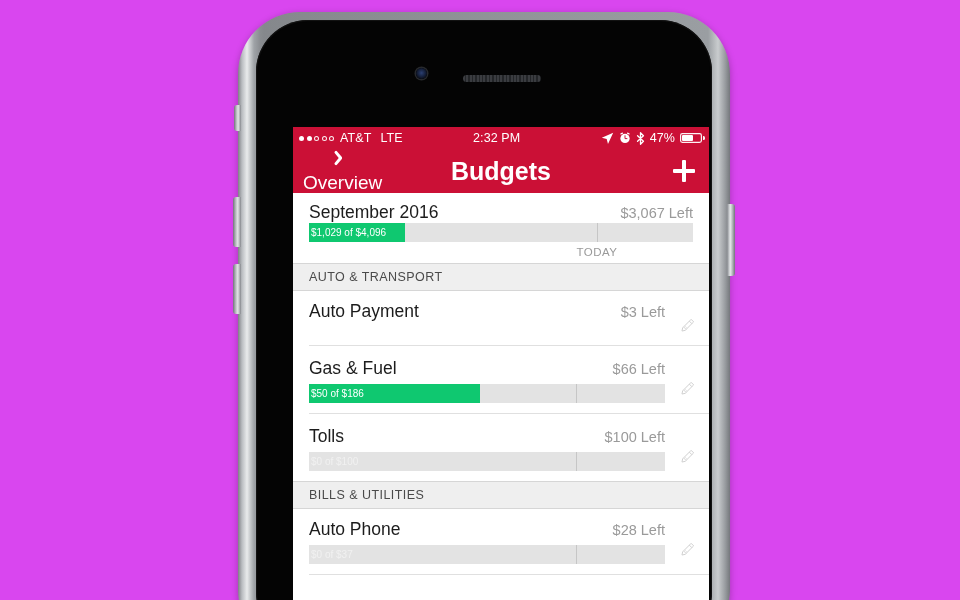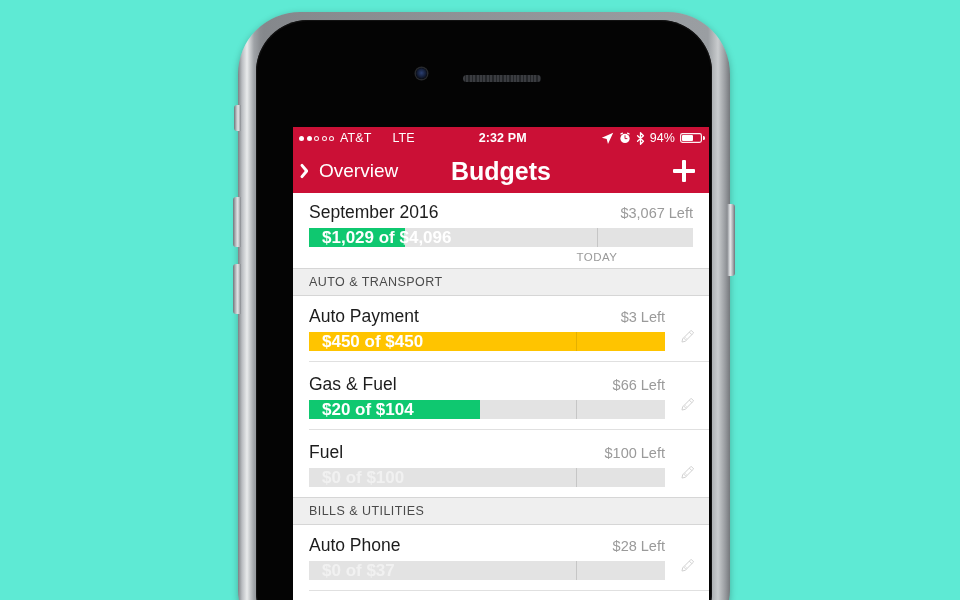--- a/index.html
+++ b/index.html
@@ -9,21 +9,21 @@
     height: 600px;
     overflow: hidden;
     background: #ffffff;
     font-family: "Liberation Sans", sans-serif;
   }
 
   #stage {
     position: relative;
     width: 960px;
     height: 600px;
-    background: #5eead4;
+    background: #d946ef;
   }
 
   
   .phone {
     position: absolute;
     left: 238px;
     top: 12px;
     width: 492px;
     height: 640px;
     border-radius: 62px;
@@ -103,22 +103,22 @@
     font-size: 12.5px;
     padding: 0 7px 0 6px;
     box-sizing: border-box;
     letter-spacing: 0.1px;
   }
   .sig-dots { display: flex; align-items: center; gap: 2.5px; margin-right: 6px; }
   .dot { width: 5px; height: 5px; border-radius: 50%; }
   .dot.on { background: #ffffff; }
   .dot.off { background: transparent; box-shadow: inset 0 0 0 1px rgba(255,255,255,0.92); }
   .carrier { font-size: 12.5px; }
-  .net { font-size: 12.5px; margin-left: 21px; }
-  .status-center { flex: 1; text-align: center; font-weight: bold; font-size: 12.5px; padding-right: 10px; }
+  .net { font-size: 12.5px; margin-left: 9px; }
+  .status-center { flex: 1; text-align: center; font-weight: normal; font-size: 12.5px; padding-right: 10px; }
   .status-right { display: flex; align-items: center; gap: 5px; }
   .batt-pct { font-size: 12.5px; }
   .batt-shell {
     width: 22px; height: 10px; border-radius: 2.4px;
     box-shadow: inset 0 0 0 1.2px rgba(255,255,255,0.95);
     position: relative; display: inline-block;
   }
   .batt-shell::after {
     content: ""; position: absolute; right: -3.2px; top: 3px;
     width: 2px; height: 4px; border-radius: 0 1.5px 1.5px 0;
@@ -133,21 +133,21 @@
   .nav-bar {
     height: 44px;
     background: #CB1036;
     display: flex;
     align-items: center;
     position: relative;
     color: #ffffff;
   }
   .nav-back {
     display: flex; align-items: center; gap: 5px;
-    padding-left: 10px; cursor: pointer;
+    padding-left: 10px; cursor: pointer; flex-direction: column;
   }
   .chev { width: 11px; height: 18px; position: relative; flex: none; }
   .chev::before, .chev::after {
     content: ""; position: absolute; left: 3px; width: 2.6px; height: 10px;
     background: #fff; border-radius: 1.6px;
   }
   .chev::before { top: 0px; transform: rotate(-40deg); transform-origin: bottom center; }
   .chev::after  { top: 8.4px; transform: rotate(40deg); transform-origin: top center; }
   .nav-back-label { font-size: 19px; }
   .nav-title {
@@ -163,35 +163,34 @@
   }
   .nav-add::before { left: 0; top: 9.2px; width: 22px; height: 3.6px; }
   .nav-add::after  { left: 9.2px; top: 0; width: 3.6px; height: 22px; }
 
   
   .list { background: #ffffff; }
 
   .summary-row { padding: 9px 16px 0 16px; background: #fff; }
   .row-head {
     display: flex; align-items: baseline; justify-content: space-between;
-    padding-bottom: 5px;
   }
   .row-title { font-size: 17.5px; color: #1c1c1c; }
   .row-left { font-size: 14.5px; color: #9a9a9a; }
 
   .track {
     position: relative; height: 19px; background: #e3e3e3; overflow: hidden;
   }
   .track-fill {
     position: absolute; left: 0; top: 0; bottom: 0;
   }
   .track-fill.green { background: #0FC870; }
   .track-label {
-    position: absolute; left: 13px; top: 0; height: 19px; line-height: 19px;
-    font-size: 17px; color: #ffffff; white-space: nowrap; font-weight: bold;
+    position: absolute; left: 2px; top: 0; height: 19px; line-height: 19px;
+    font-size: 10px; color: #ffffff; white-space: nowrap;
   }
   .track-label.muted { color: #f1f1f1; }
   .today-line {
     position: absolute; top: 0; bottom: 0; width: 1px; background: #c6c6c6;
   }
   .today-caption {
     font-size: 11.5px; color: #9a9a9a; letter-spacing: 0.5px;
     position: relative; height: 21px; line-height: 21px;
   }
   .today-caption span { position: absolute; transform: translateX(-50%); }
@@ -254,21 +253,21 @@
             </svg>
             <svg width="12" height="12" viewBox="0 0 16 16">
               <circle cx="8" cy="8.6" r="6.2" fill="#ffffff"></circle>
               <path d="M1.4 2.6 A4 4 0 0 1 5 0.6 L5.6 2.2 A3 3 0 0 0 2.7 3.8 Z" fill="#ffffff"></path>
               <path d="M14.6 2.6 A4 4 0 0 0 11 0.6 L10.4 2.2 A3 3 0 0 1 13.3 3.8 Z" fill="#ffffff"></path>
               <path d="M8 5 v3.8 h2.6" stroke="#CB1036" stroke-width="1.3" fill="none" stroke-linecap="round"></path>
             </svg>
             <svg width="9" height="13" viewBox="0 0 10 16">
               <path d="M5 1 L8.6 4.6 L1.4 11.4 M1.4 4.6 L8.6 11.4 L5 15 L5 1" stroke="#ffffff" stroke-width="1.6" fill="none" stroke-linejoin="round" stroke-linecap="round"></path>
             </svg>
-            <span class="batt-pct">94%</span>
+            <span class="batt-pct">47%</span>
             <span class="batt-shell">
               <span class="batt-fill"></span>
             </span>
           </span>
         </div>
 
         <div class="nav-bar">
           <div class="nav-back">
             <span class="chev"></span>
             <span class="nav-back-label">Overview</span>
@@ -295,25 +294,20 @@
           </div>
 
           <div id="sections-root">
               <div class="section-header">AUTO &amp; TRANSPORT</div>
               <div class="budget-row">
                 <div class="budget-main">
                   <div class="row-head">
                     <span class="row-title">Auto Payment</span>
                     <span class="row-left">$3 Left</span>
                   </div>
-                  <div class="track">
-                    <div class="track-fill" style="width: 100%; background: rgb(255, 196, 0);"></div>
-                    <div class="today-line" style="left: 75%; background: rgba(0, 0, 0, 0.1);"></div>
-                    <span class="track-label">$450 of $450</span>
-                  </div>
                 </div>
                 <div class="edit-cell">
                   <svg class="pencil" width="18" height="18" viewBox="0 0 20 20">
                     <path d="M14.6 2.6 l2.8 2.8 -9.4 9.4 -3.6 0.8 0.8 -3.6 Z" fill="none" stroke="#cfcfcf" stroke-width="1.1" stroke-linejoin="round"></path>
                     <path d="M12.6 4.6 l2.8 2.8" stroke="#cfcfcf" stroke-width="1.1"></path>
                     <path d="M6.2 11 l2.8 2.8" stroke="#cfcfcf" stroke-width="1"></path>
                     <path d="M7.4 9.8 l2.8 2.8" stroke="#e0e0e0" stroke-width="0.9"></path>
                   </svg>
                 </div>
               </div>
@@ -322,39 +316,39 @@
               <div class="row-pad" style="height: 2px;"></div>
               <div class="budget-row">
                 <div class="budget-main">
                   <div class="row-head">
                     <span class="row-title">Gas &amp; Fuel</span>
                     <span class="row-left">$66 Left</span>
                   </div>
                   <div class="track">
                     <div class="track-fill" style="width: 48%; background: rgb(15, 200, 112);"></div>
                     <div class="today-line" style="left: 75%;"></div>
-                    <span class="track-label">$20 of $104</span>
+                    <span class="track-label">$50 of $186</span>
                   </div>
                 </div>
                 <div class="edit-cell">
                   <svg class="pencil" width="18" height="18" viewBox="0 0 20 20">
                     <path d="M14.6 2.6 l2.8 2.8 -9.4 9.4 -3.6 0.8 0.8 -3.6 Z" fill="none" stroke="#cfcfcf" stroke-width="1.1" stroke-linejoin="round"></path>
                     <path d="M12.6 4.6 l2.8 2.8" stroke="#cfcfcf" stroke-width="1.1"></path>
                     <path d="M6.2 11 l2.8 2.8" stroke="#cfcfcf" stroke-width="1"></path>
                     <path d="M7.4 9.8 l2.8 2.8" stroke="#e0e0e0" stroke-width="0.9"></path>
                   </svg>
                 </div>
               </div>
               <div class="row-pad"></div>
               <div class="row-sep"></div>
               <div class="row-pad" style="height: 2px;"></div>
               <div class="budget-row">
                 <div class="budget-main">
                   <div class="row-head">
-                    <span class="row-title">Fuel</span>
+                    <span class="row-title">Tolls</span>
                     <span class="row-left">$100 Left</span>
                   </div>
                   <div class="track">
                     <div class="track-fill" style="width: 0%;"></div>
                     <div class="today-line" style="left: 75%;"></div>
                     <span class="track-label muted">$0 of $100</span>
                   </div>
                 </div>
                 <div class="edit-cell">
                   <svg class="pencil" width="18" height="18" viewBox="0 0 20 20">

